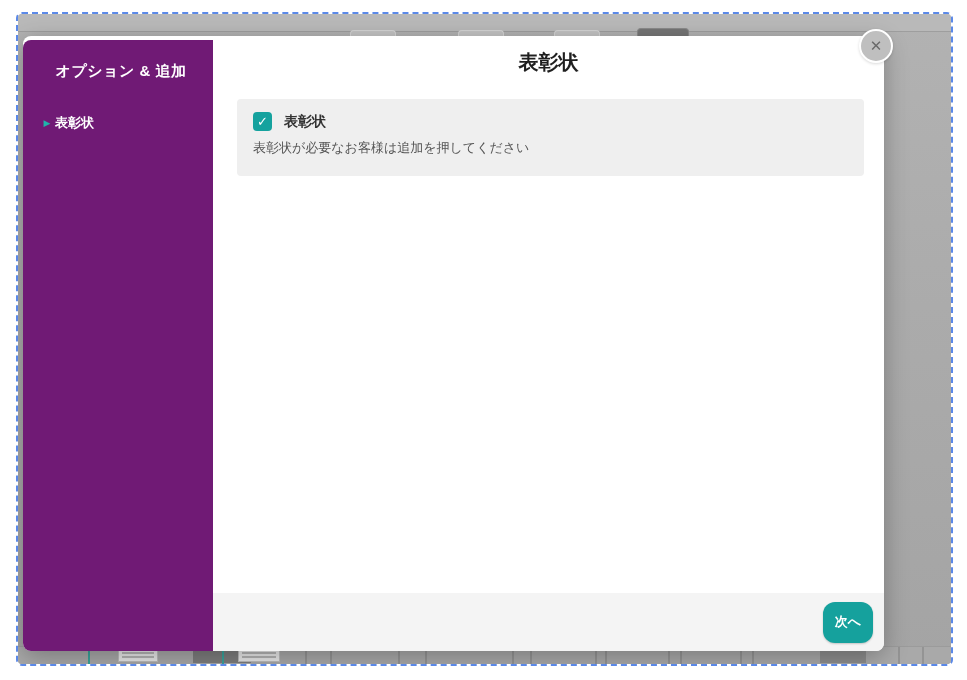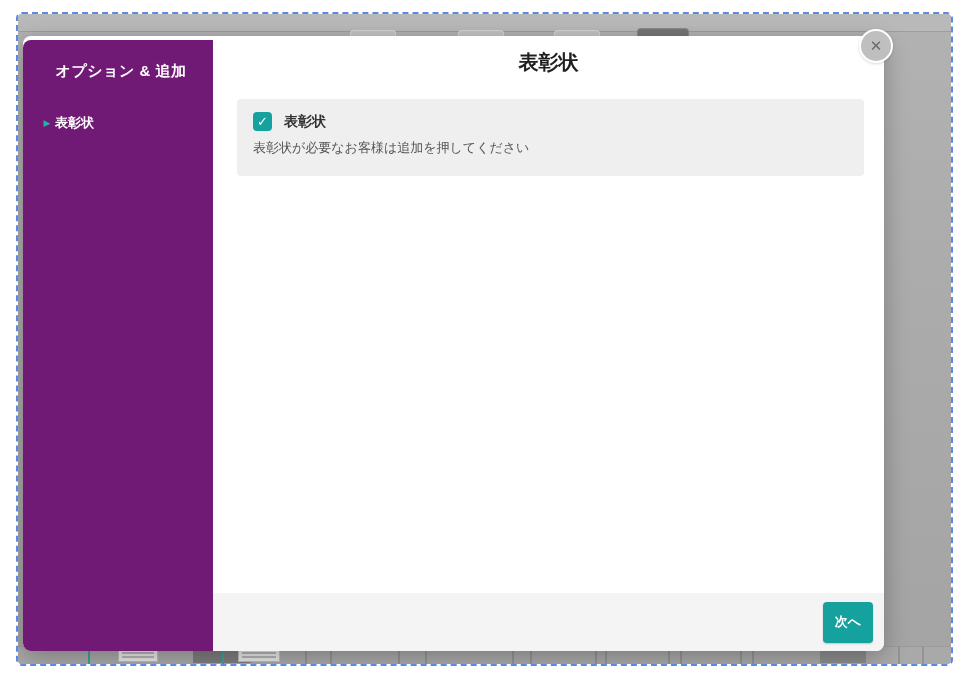--- a/index.html
+++ b/index.html
@@ -84,21 +84,21 @@
     flex:0 0 auto;cursor:pointer;
   }
   .option-label{margin-left:12px;font-size:14px;font-weight:bold;color:#333333;}
   .option-desc{margin-top:8px;font-size:13px;color:#555555;font-family:Liberation Mono, monospace;}
   .modal-footer{
     margin-top:auto;height:58px;background:#f4f4f4;
     border-radius:0 0 8px 0;display:flex;align-items:center;
     justify-content:flex-end;padding-right:11px;
   }
   .next-button{
-    min-width:50px;height:41px;padding:0 12px;border:none;border-radius:4px;
+    min-width:50px;height:41px;padding:0 12px;border:none;border-radius:12px;
     background:#15a19d;color:#ffffff;font-size:13px;font-weight:bold;
     font-family:inherit;cursor:pointer;box-shadow:0 1px 2px rgba(0,0,0,.2);
   }
   .close-button{
     position:absolute;right:-9px;top:-7px;width:30px;height:30px;
     box-sizing:content-box;border-radius:50%;background:#bfbfbf;
     border:2px solid #ffffff;display:flex;align-items:center;justify-content:center;
     color:#6a6a6a;font-size:15px;font-weight:bold;cursor:pointer;
     box-shadow:0 1px 3px rgba(0,0,0,.15);
   }

